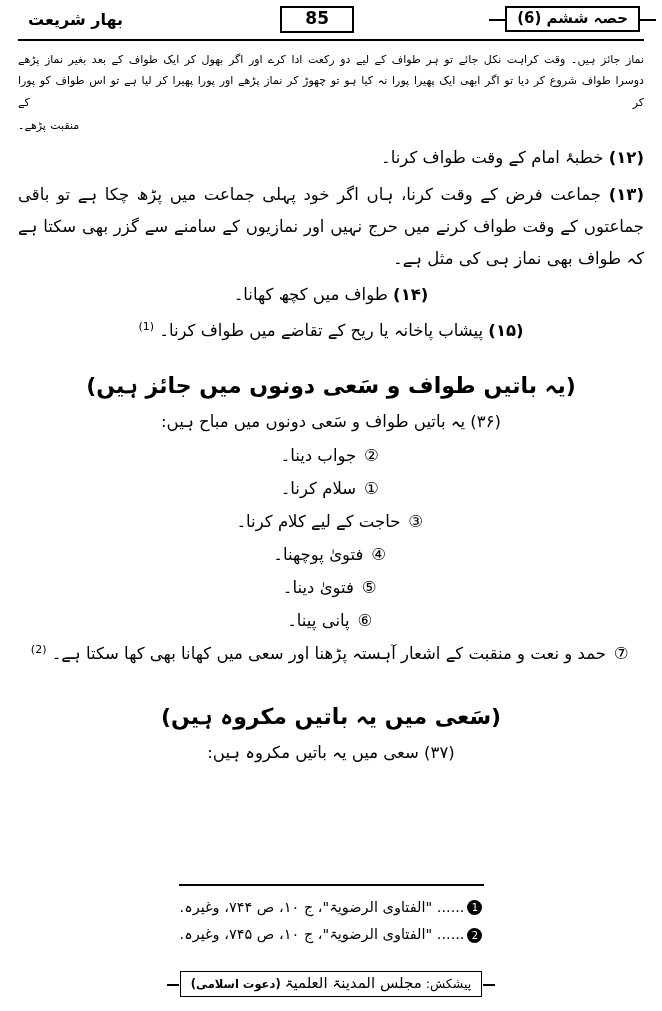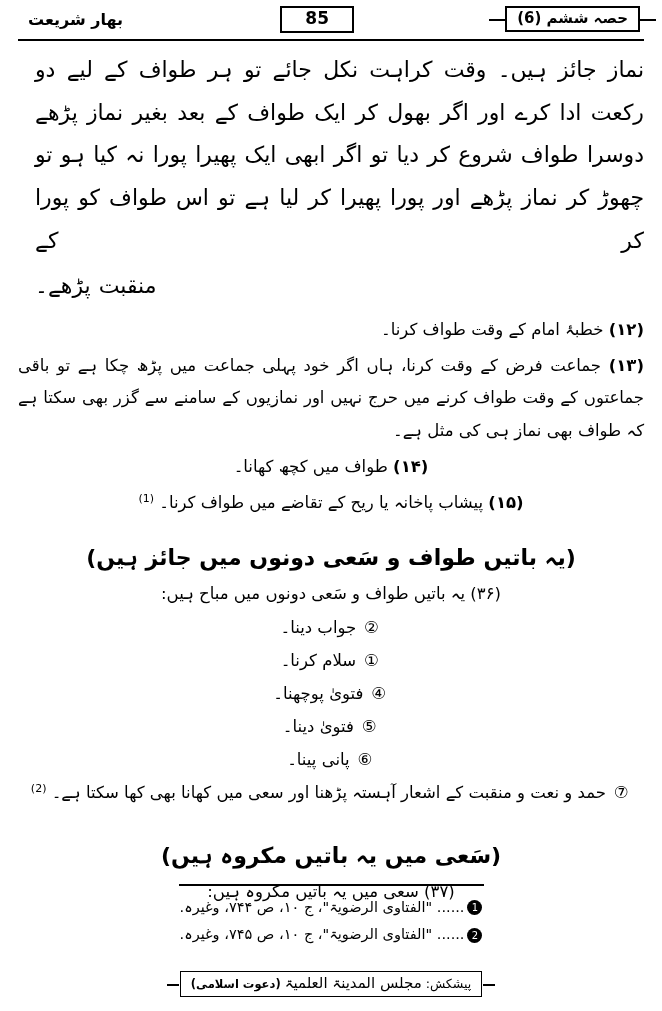--- a/index.html
+++ b/index.html
@@ -73,26 +73,26 @@
   .part-box::after  { left: -18px; }
 
   .hdr-rule {
     height: 2px;
     background: #000;
     margin: 4px 0 8px 0;
   }
 
   
   .para {
-    font-size: 22px;
+    font-size: 11px;
     line-height: 1.95;
     text-align: justify;
     text-align-last: justify;
     direction: rtl;
-    margin: 0 0 2px 17px;
+    margin: 0 0 2px 0;
     word-spacing: 1px;
   }
   .para-tail {
     text-align: left;
     text-align-last: left;
   }
   .numlist {
     margin: 6px 0 0 0;
     padding: 0;
     list-style: none;
@@ -278,20 +278,24 @@
   <ul class="centerlist">
     <li>
       <span class="circnum">②</span>
       <span>جواب دینا۔</span>
     </li>
     <li>
       <span class="circnum">①</span>
       <span>سلام کرنا۔</span>
     </li>
     <li>
+      <span class="circnum">③</span>
+      <span>حاجت کے لیے کلام کرنا۔</span>
+    </li>
+    <li>
       <span class="circnum">④</span>
       <span>فتویٰ پوچھنا۔</span>
     </li>
     <li>
       <span class="circnum">⑤</span>
       <span>فتویٰ دینا۔</span>
     </li>
     <li>
       <span class="circnum">⑥</span>
       <span>پانی پینا۔</span>

